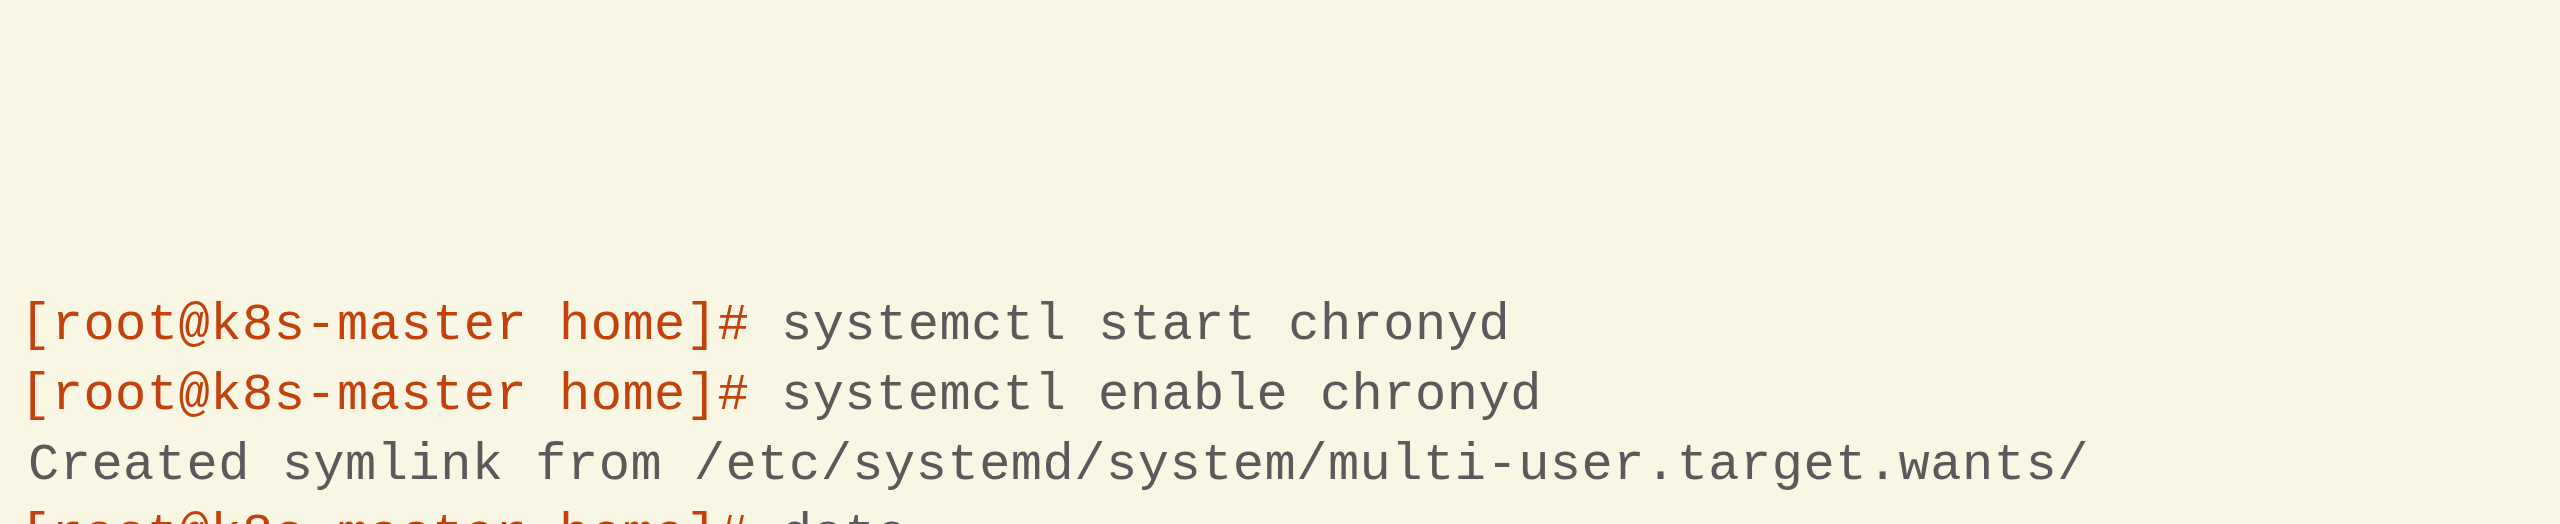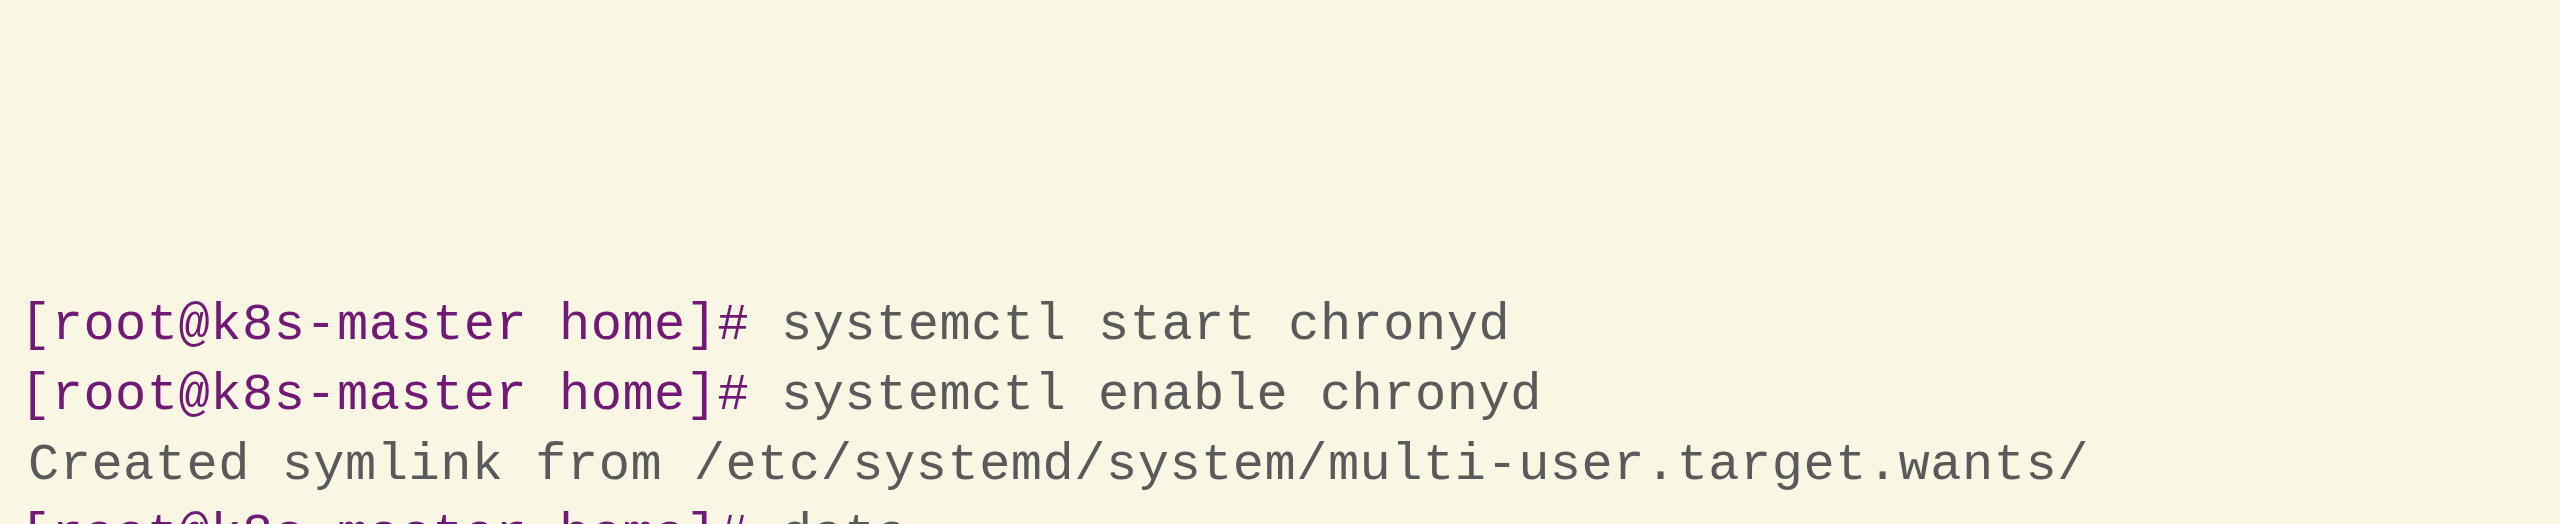--- a/index.html
+++ b/index.html
@@ -16,21 +16,21 @@
       padding: 10px 20px;
       white-space: pre;
       overflow: hidden;
       width: 2560px;
       height: 524px;
     }
     .terminal {
       letter-spacing: 0.5px;
     }
     .prompt {
-      color: #701a75;
+      color: #c2410c;
       margin-top: 20px;
     }
     .command {
       color: #5a5a5a;
     }
     .output {
       color: #5a5a5a;
       margin-left: 8px;
     }
     .line {

